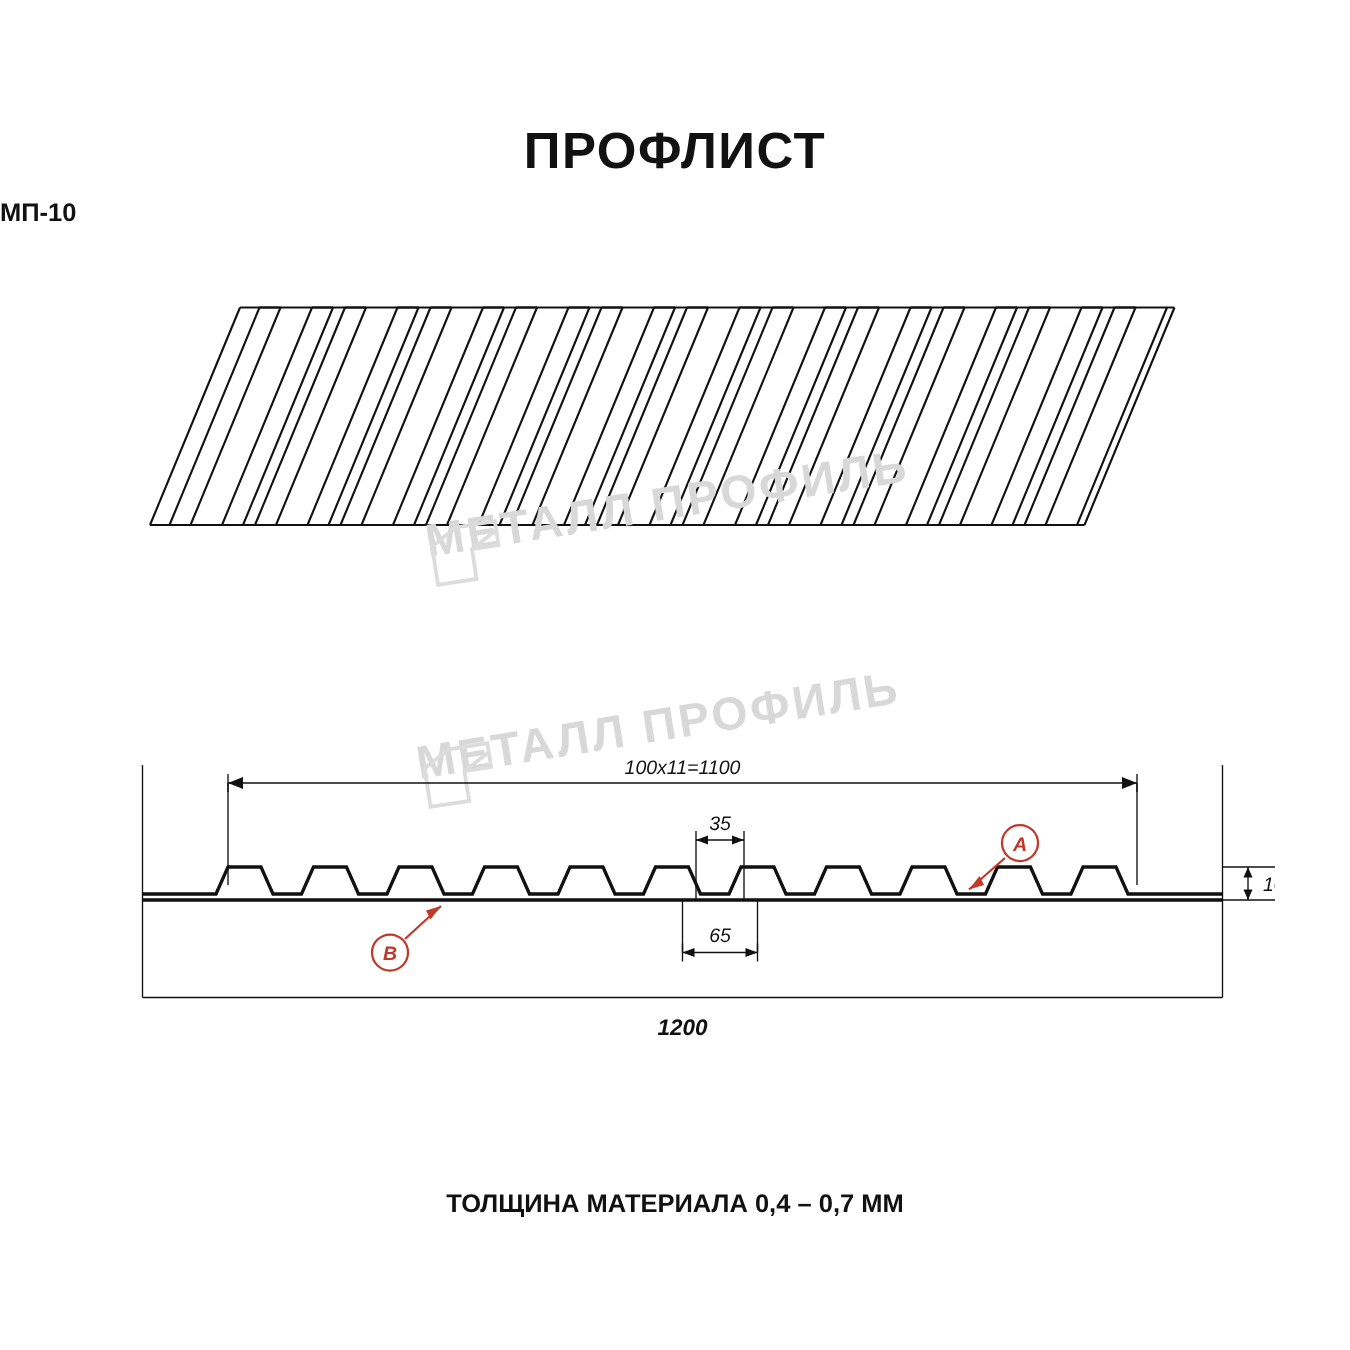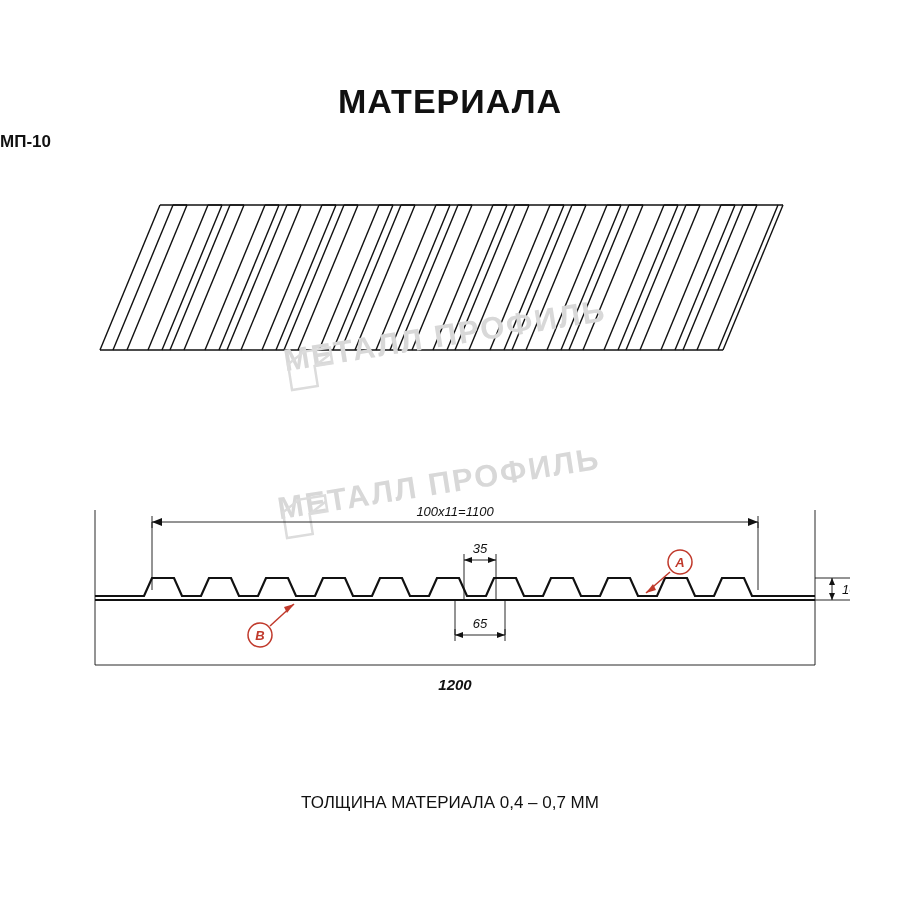--- a/index.html
+++ b/index.html
@@ -41,21 +41,21 @@
     font-weight: bold;
     color: #111111;
   }
   .footnote {
     position: absolute;
     top: 793px;
     left: 0;
     width: 900px;
     text-align: center;
     font-size: 17px;
-    font-weight: normal;
+    font-weight: bold;
     color: #111111;
   }
   .iso-wrap {
     position: absolute;
     top: 175px;
     left: 60px;
     width: 790px;
     height: 215px;
   }
   .section-wrap {
@@ -101,21 +101,21 @@
     font-size: 13px;
     fill: #c0392b;
     font-weight: bold;
   }
 </style>
 </head>
 <body>
 
 <div class="page">
 
-  <div class="title">МАТЕРИАЛА</div>
+  <div class="title">ПРОФЛИСТ</div>
   <div class="subtitle">МП-10</div>
 
   <div class="iso-wrap">
     <svg width="790" height="215" viewBox="0 0 790 215">
       <g fill="none" stroke="#111111" stroke-width="1.4" stroke-linejoin="miter">
 
         <path d="M 100 30 L 723 30"></path>
 
         <path d="M 100 30 L 40 175"></path>
 

